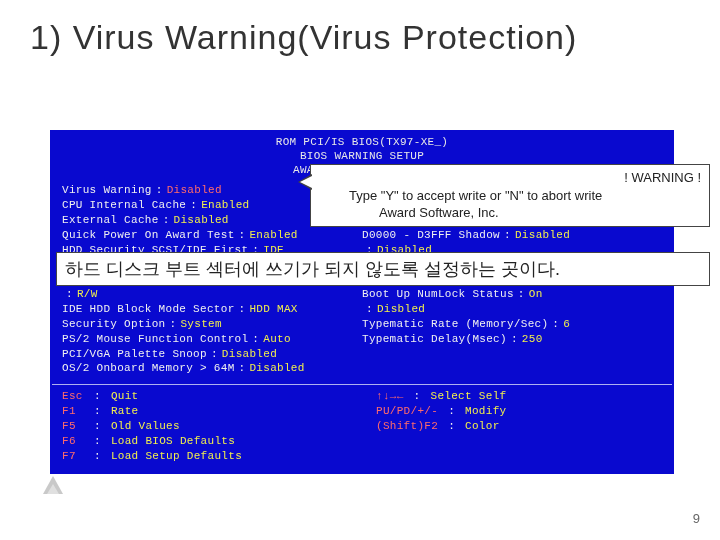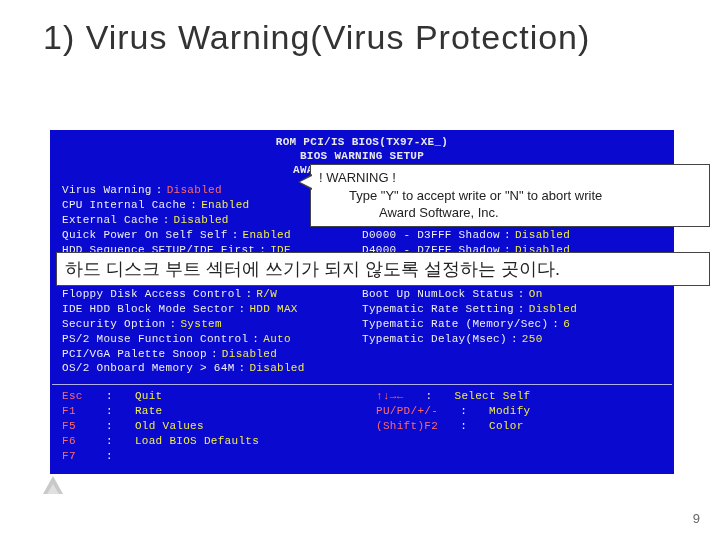--- a/index.html
+++ b/index.html
@@ -1,30 +1,30 @@
 <!DOCTYPE html>
 <html><head>
 <meta charset="utf-8">
 <style>
   html,body{margin:0;padding:0;width:720px;height:540px;background:#fff;font-family:"Arial","Malgun Gothic",sans-serif;overflow:hidden}
   .slide{position:relative;width:720px;height:540px}
-  .title{position:absolute;left:43px;top:18px;font-size:34px;color:#333;letter-spacing:1px;line-height:1.15}
+  .title{position:absolute;left:30px;top:18px;font-size:34px;color:#333;letter-spacing:1px;line-height:1.15}
   .bios{position:absolute;left:50px;top:130px;width:620px;height:340px;background:#0909cf;color:#f0f0f0;font-family:"Courier New",monospace;font-size:11px;letter-spacing:0.3px;border:2px solid #0909cf}
-  .bios .header{text-align:center;color:#e8e8e8;padding-top:4px;font-weight:bold;line-height:1.25}
+  .bios .header{text-align:center;color:#e8e8e8;padding-top:4px;font-weight:normal;line-height:1.25}
   .bios .grid{display:flex;padding:6px 10px 4px 10px;}
   .bios .col{flex:1;white-space:nowrap}
   .bios .row{display:flex;line-height:1.35}
   .bios .lbl{flex:0 0 auto}
   .bios .sep{flex:0 0 auto;padding:0 4px}
   .bios .val{color:#f2ef4d}
   .bios .val.red{color:#ff6b6b}
   .bios hr{border:none;border-top:1px solid #aeb0f0;margin:4px 0}
   .bios .footer{display:flex;gap:28px;padding:0 10px 6px 10px}
   .bios .fcol{flex:1}
-  .bios .frow{display:flex;gap:22px;line-height:1.35}
+  .bios .frow{display:flex;gap:10px;line-height:1.35}
   .bios .fk{color:#ff6b6b;min-width:22px}
   .bios .fd{color:#f2ef4d}
   .callout{position:absolute;background:#fff;border:1px solid #444;padding:4px 8px;font-size:13px;line-height:1.35;color:#222}
   .c1{left:310px;top:164px;width:382px}
   .c2{left:56px;top:252px;width:636px;font-size:18px}
   .tail{position:absolute;width:0;height:0}
   .t1{left:300px;top:176px;border-top:6px solid transparent;border-bottom:6px solid transparent;border-right:12px solid #fff;z-index:5}
   .t1b{left:298px;top:174px;border-top:8px solid transparent;border-bottom:8px solid transparent;border-right:14px solid #444;z-index:4}
   .pg{position:absolute;right:20px;bottom:14px;color:#666;font-size:13px}
   .logo{position:absolute;left:40px;bottom:42px;width:26px;height:24px;opacity:.45}
@@ -52,41 +52,40 @@
             <span class="lbl">CPU Internal Cache</span>
             <span class="sep">:</span>
             <span class="val">Enabled</span>
           </div>
           <div class="row">
             <span class="lbl">External Cache</span>
             <span class="sep">:</span>
             <span class="val">Disabled</span>
           </div>
           <div class="row">
-            <span class="lbl">Quick Power On Self Self</span>
+            <span class="lbl">Quick Power On Award Test</span>
             <span class="sep">:</span>
             <span class="val">Enabled</span>
           </div>
           <div class="row">
-            <span class="lbl">HDD Sequence SETUP/IDE First</span>
+            <span class="lbl">HDD Security SCSI/IDE First</span>
             <span class="sep">:</span>
             <span class="val">IDE</span>
           </div>
           <div class="row">
             <span class="lbl">Boot Sequence</span>
             <span class="sep">:</span>
             <span class="val">C, A</span>
           </div>
           <div class="row">
             <span class="lbl">Boot Up Floppy Seek</span>
             <span class="sep">:</span>
             <span class="val">Disabled</span>
           </div>
           <div class="row">
-            <span class="lbl">Floppy Disk Access Control</span>
             <span class="sep">:</span>
             <span class="val">R/W</span>
           </div>
           <div class="row">
             <span class="lbl">IDE HDD Block Mode Sector</span>
             <span class="sep">:</span>
             <span class="val">HDD MAX</span>
           </div>
           <div class="row">
             <span class="lbl">Security Option</span>
@@ -124,41 +123,39 @@
             <span class="lbl">CC000 - CFFFF Shadow</span>
             <span class="sep">:</span>
             <span class="val">Disabled</span>
           </div>
           <div class="row">
             <span class="lbl">D0000 - D3FFF Shadow</span>
             <span class="sep">:</span>
             <span class="val">Disabled</span>
           </div>
           <div class="row">
-            <span class="lbl">D4000 - D7FFF Shadow</span>
             <span class="sep">:</span>
             <span class="val">Disabled</span>
           </div>
           <div class="row">
             <span class="lbl">D8000 - DBFFF Shadow</span>
             <span class="sep">:</span>
             <span class="val">Disabled</span>
           </div>
           <div class="row">
             <span class="lbl">DC000 - DFFFF Shadow</span>
             <span class="sep">:</span>
             <span class="val">Disabled</span>
           </div>
           <div class="row">
             <span class="lbl">Boot Up NumLock Status</span>
             <span class="sep">:</span>
             <span class="val">On</span>
           </div>
           <div class="row">
-            <span class="lbl">Typematic Rate Setting</span>
             <span class="sep">:</span>
             <span class="val">Disbled</span>
           </div>
           <div class="row">
             <span class="lbl">Typematic Rate (Memory/Sec)</span>
             <span class="sep">:</span>
             <span class="val">6</span>
           </div>
           <div class="row">
             <span class="lbl">Typematic Delay(Msec)</span>
@@ -186,20 +183,21 @@
             <span class="fd">Old Values</span>
           </div>
           <div class="frow">
             <span class="fk">F6</span>
             <span>:</span>
             <span class="fd">Load BIOS Defaults</span>
           </div>
           <div class="frow">
             <span class="fk">F7</span>
             <span>:</span>
+            <span class="fd">Load Setup Defaults</span>
           </div>
         </div>
       <div class="fcol" id="foot-right">
           <div class="frow">
             <span class="fk">↑↓→←</span>
             <span>:</span>
             <span class="fd">Select Self</span>
           </div>
           <div class="frow">
             <span class="fk">PU/PD/+/-</span>
@@ -211,21 +209,21 @@
             <span>:</span>
             <span class="fd">Color</span>
           </div>
         </div>
     </div>
   </div>
 
   <div class="tail t1b"></div>
   <div class="tail t1"></div>
   <div class="callout c1">
-    <div style="text-align:left">! WARNING !</div>
+    <div style="text-align:right">! WARNING !</div>
     <div style="padding-left:30px">Type "Y" to accept write or "N" to abort write</div>
     <div style="padding-left:60px">Award Software, Inc.</div>
   </div>
 
   <div class="callout c2">하드 디스크 부트 섹터에 쓰기가 되지 않도록 설정하는 곳이다.</div>
 
   <svg class="logo" viewBox="0 0 24 24">
       <path d="M2 20h20L12 2z" fill="#888"></path>
       <path d="M6 20h12l-6-10z" fill="#bbb"></path>
     </svg>

